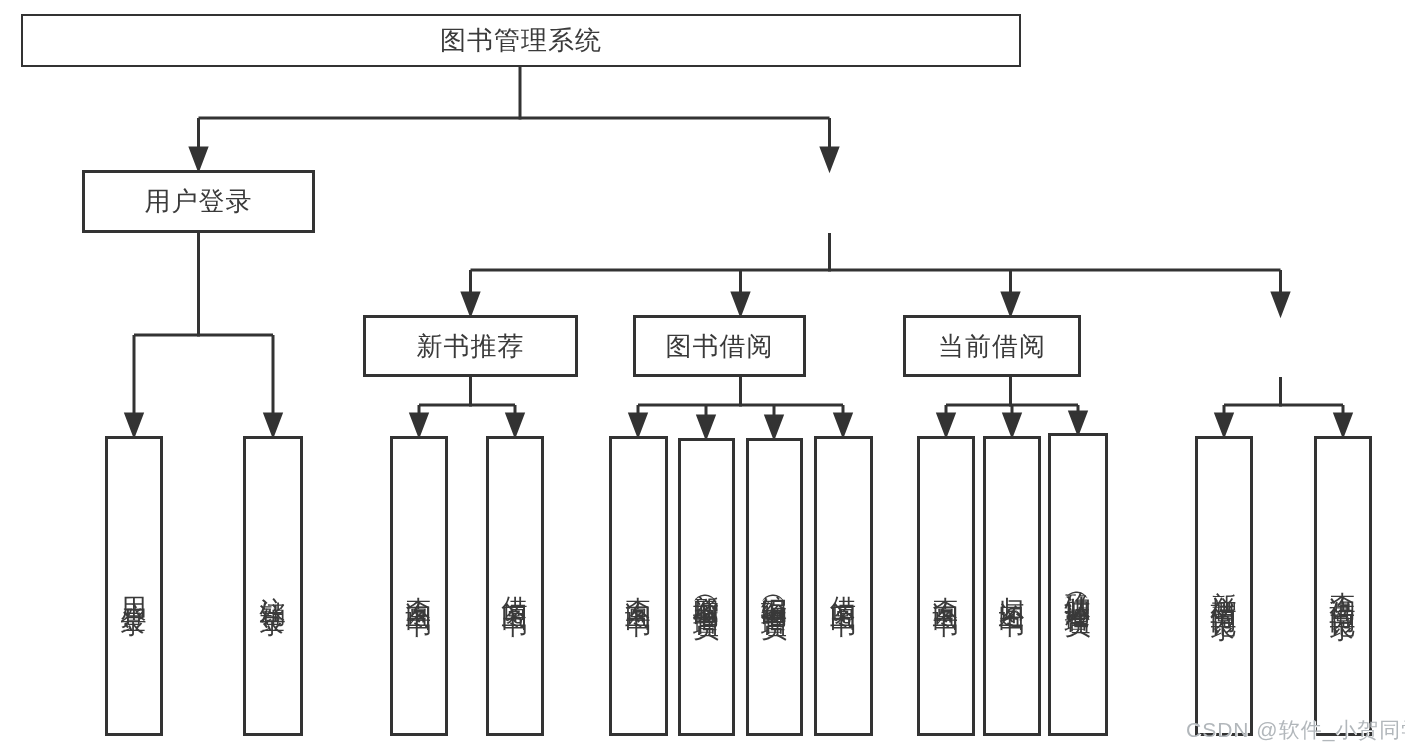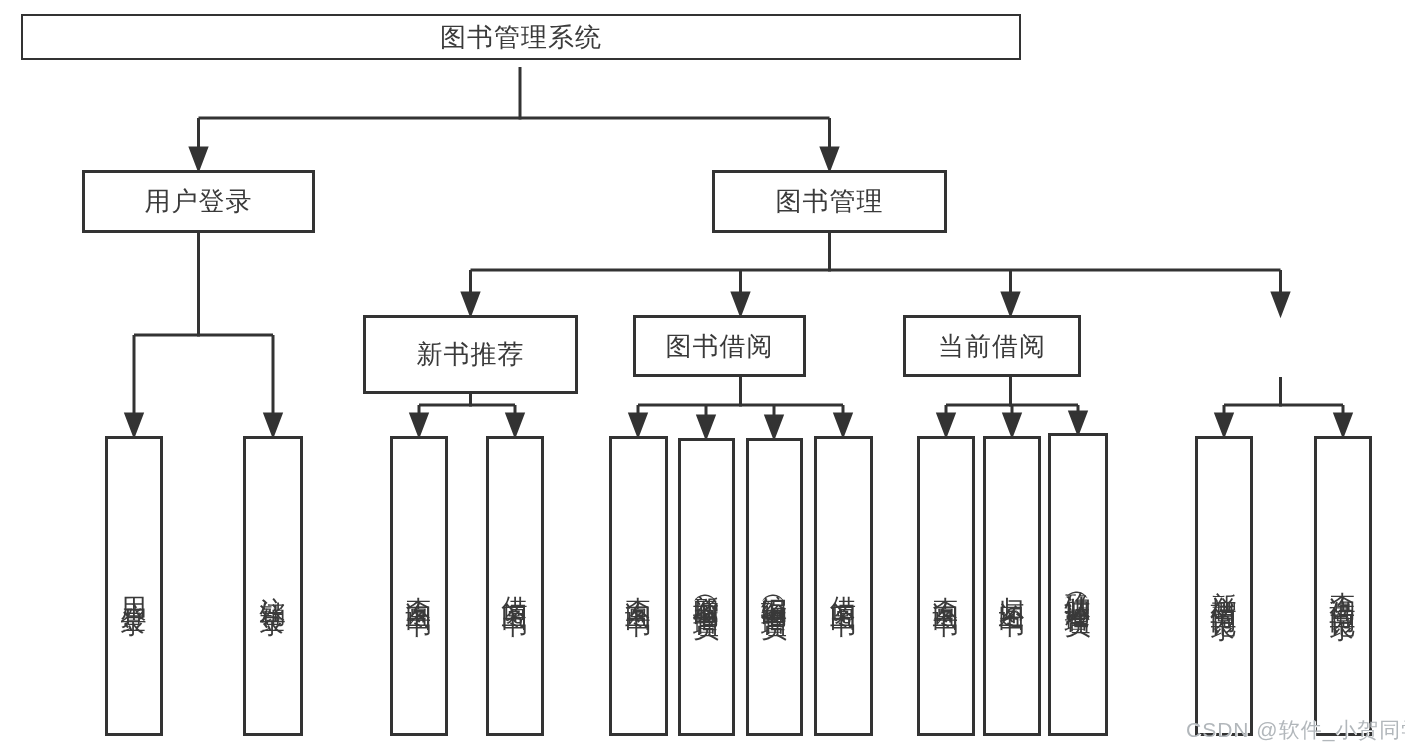--- a/index.html
+++ b/index.html
@@ -26,24 +26,24 @@
   .node {
     position: absolute;
     box-sizing: border-box;
     background: #ffffff;
     border: 3px solid #333333;
     display: flex;
     align-items: center;
     justify-content: center;
     color: #3a3a3a;
   }
-  .n-root { left: 21px; top: 14px; width: 1000px; height: 46px; border-width: 2px; }
+  .n-root { left: 21px; top: 14px; width: 1000px; height: 53px; border-width: 2px; }
   .n-user    { left: 82px;  top: 170px; width: 233px; height: 63px; }
   .n-mgmt    { left: 712px; top: 170px; width: 235px; height: 63px; }
-  .n-newbook { left: 363px; top: 315px; width: 215px; height: 79px; }
+  .n-newbook { left: 363px; top: 315px; width: 215px; height: 62px; }
   .n-borrow  { left: 633px; top: 315px; width: 173px; height: 62px; }
   .n-current { left: 903px; top: 315px; width: 178px; height: 62px; }
   .n-records { left: 1173px; top: 315px; width: 215px; height: 62px; }
   .hlabel {
     font-size: 26px;
     letter-spacing: 1px;
     white-space: nowrap;
   }
   .leaf { top: 436px; height: 300px; }
   .l-ul1 { left: 105px;  width: 58px; }
@@ -164,23 +164,20 @@
     </g>
   </svg>
 
   <div class="node n-root">
     <span class="hlabel">图书管理系统</span>
   </div>
 
   <div class="node n-user">
     <span class="hlabel">用户登录</span>
   </div>
-  <div class="node n-mgmt">
-    <span class="hlabel">图书管理</span>
-  </div>
 
   <div class="node n-newbook">
     <span class="hlabel">新书推荐</span>
   </div>
   <div class="node n-borrow">
     <span class="hlabel">图书借阅</span>
   </div>
   <div class="node n-current">
     <span class="hlabel">当前借阅</span>
   </div>

